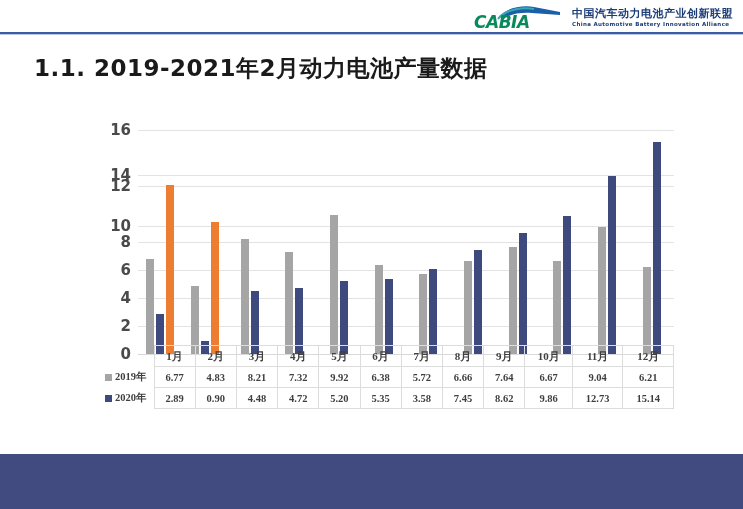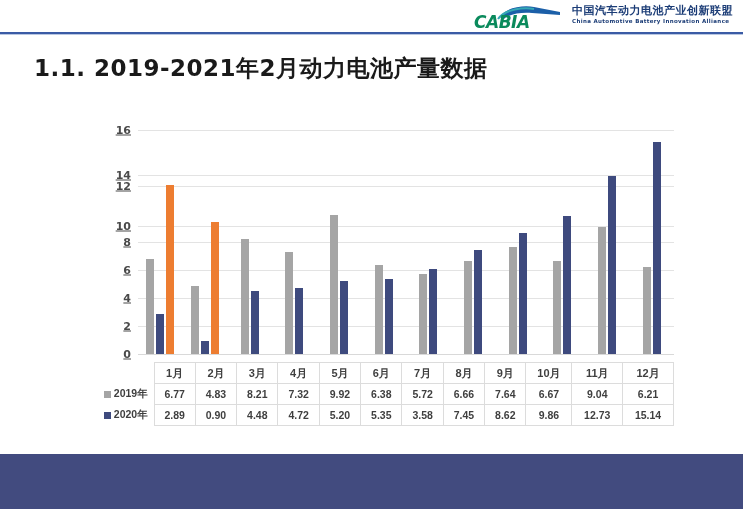--- a/index.html
+++ b/index.html
@@ -20,21 +20,21 @@
   .header-rule {
     position:absolute; left:0; top:32px; width:743px; height:2px;
     background:#3b5ba5;
   }
   .header-rule-2 {
     position:absolute; left:0; top:34px; width:743px; height:1px;
     background:#b9c7e2;
   }
   .logo-block {
     position:absolute; right:10px; top:4px;
-    display:flex; gap:8px;
+    display:flex; align-items:center; gap:8px;
   }
   .logo-mark { position:relative; width:92px; height:26px; }
   .logo-text-zh {
     font-size:11px; font-weight:bold; color:#1b3c76;
     letter-spacing:0.5px; line-height:12px;
     font-family:Liberation Sans, sans-serif;
   }
   .logo-text-en {
     font-size:5.5px; font-weight:bold; color:#1b3c76;
     letter-spacing:0.35px; line-height:8px; margin-top:1px;
@@ -58,43 +58,42 @@
     position:absolute; left:40px; top:4px;
     width:536px; height:224px;
   }
   .gridline {
     position:absolute; left:0; width:536px; height:1px;
     background:#e3e3e3;
   }
   .gridline.base { background:#d9d9d9; }
   .ylabel {
     position:absolute; right:100%; margin-right:7px;
-    font-size:11px; color:#4a4a4a; font-weight:bold;
+    font-size:15px; color:#4a4a4a; font-weight:bold;
     transform:translateY(-50%); white-space:nowrap;
     font-family:"DejaVu Sans","Liberation Sans",sans-serif;
-    text-decoration:underline;
   }
   .cat-cols { position:absolute; left:0; top:0; width:536px; height:224px; display:flex; }
   .cat-col { flex:1 1 0; position:relative; height:100%; }
   .bars {
     position:absolute; left:0; bottom:0; width:100%; height:100%;
     display:flex; align-items:flex-end; justify-content:center; gap:2px;
   }
   .bar { width:8px; }
   .bar.y2019 { background:#a5a5a5; }
   .bar.y2020 { background:#3e4a7e; }
   .bar.y2021 { background:#ed7d31; }
 
   
   .data-table {
-    position:absolute; left:98px; top:362px;
+    position:absolute; left:98px; top:345px;
     width:576px;
     border-collapse:collapse;
     font-size:10.5px; font-weight:bold; color:#3f3f3f;
-    font-family:Liberation Sans, sans-serif;
+    font-family:Liberation Serif, serif;
   }
   .data-table td, .data-table th {
     border:1px solid #dcdcdc;
     height:21px; padding:0 2px;
     text-align:center; vertical-align:middle;
     font-weight:bold;
   }
   .data-table .hdr-blank { border:none; }
   .row-head {
     width:56px; border:none !important;

